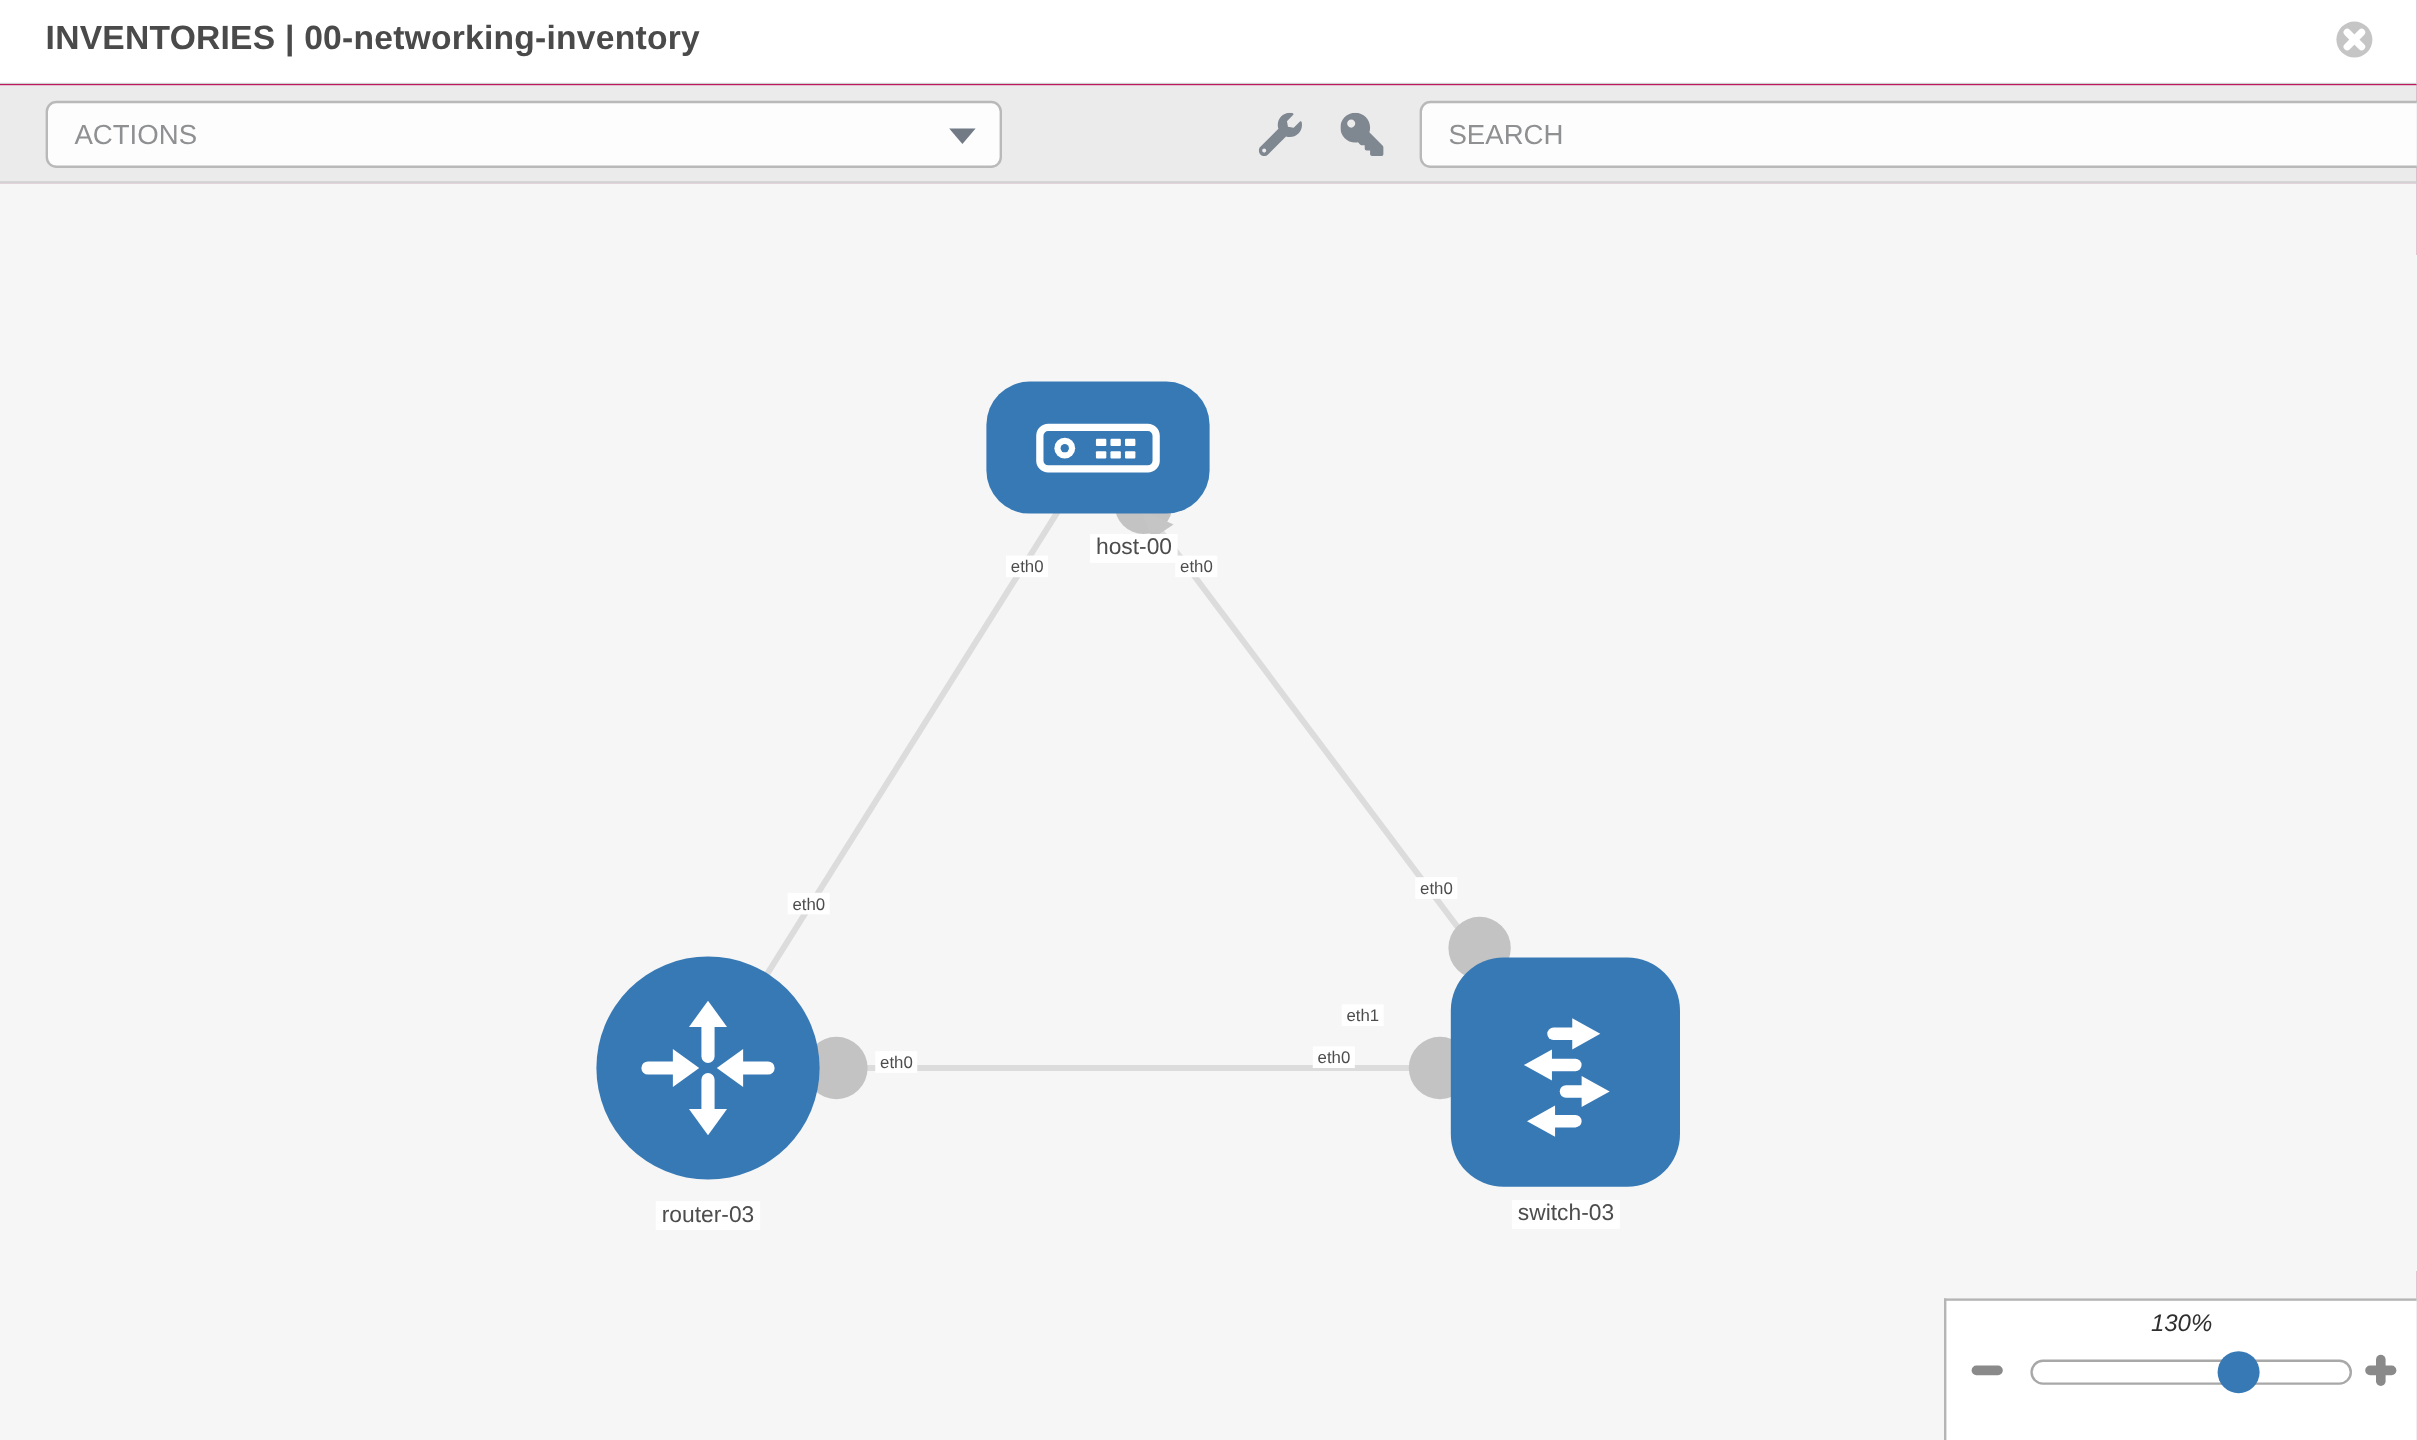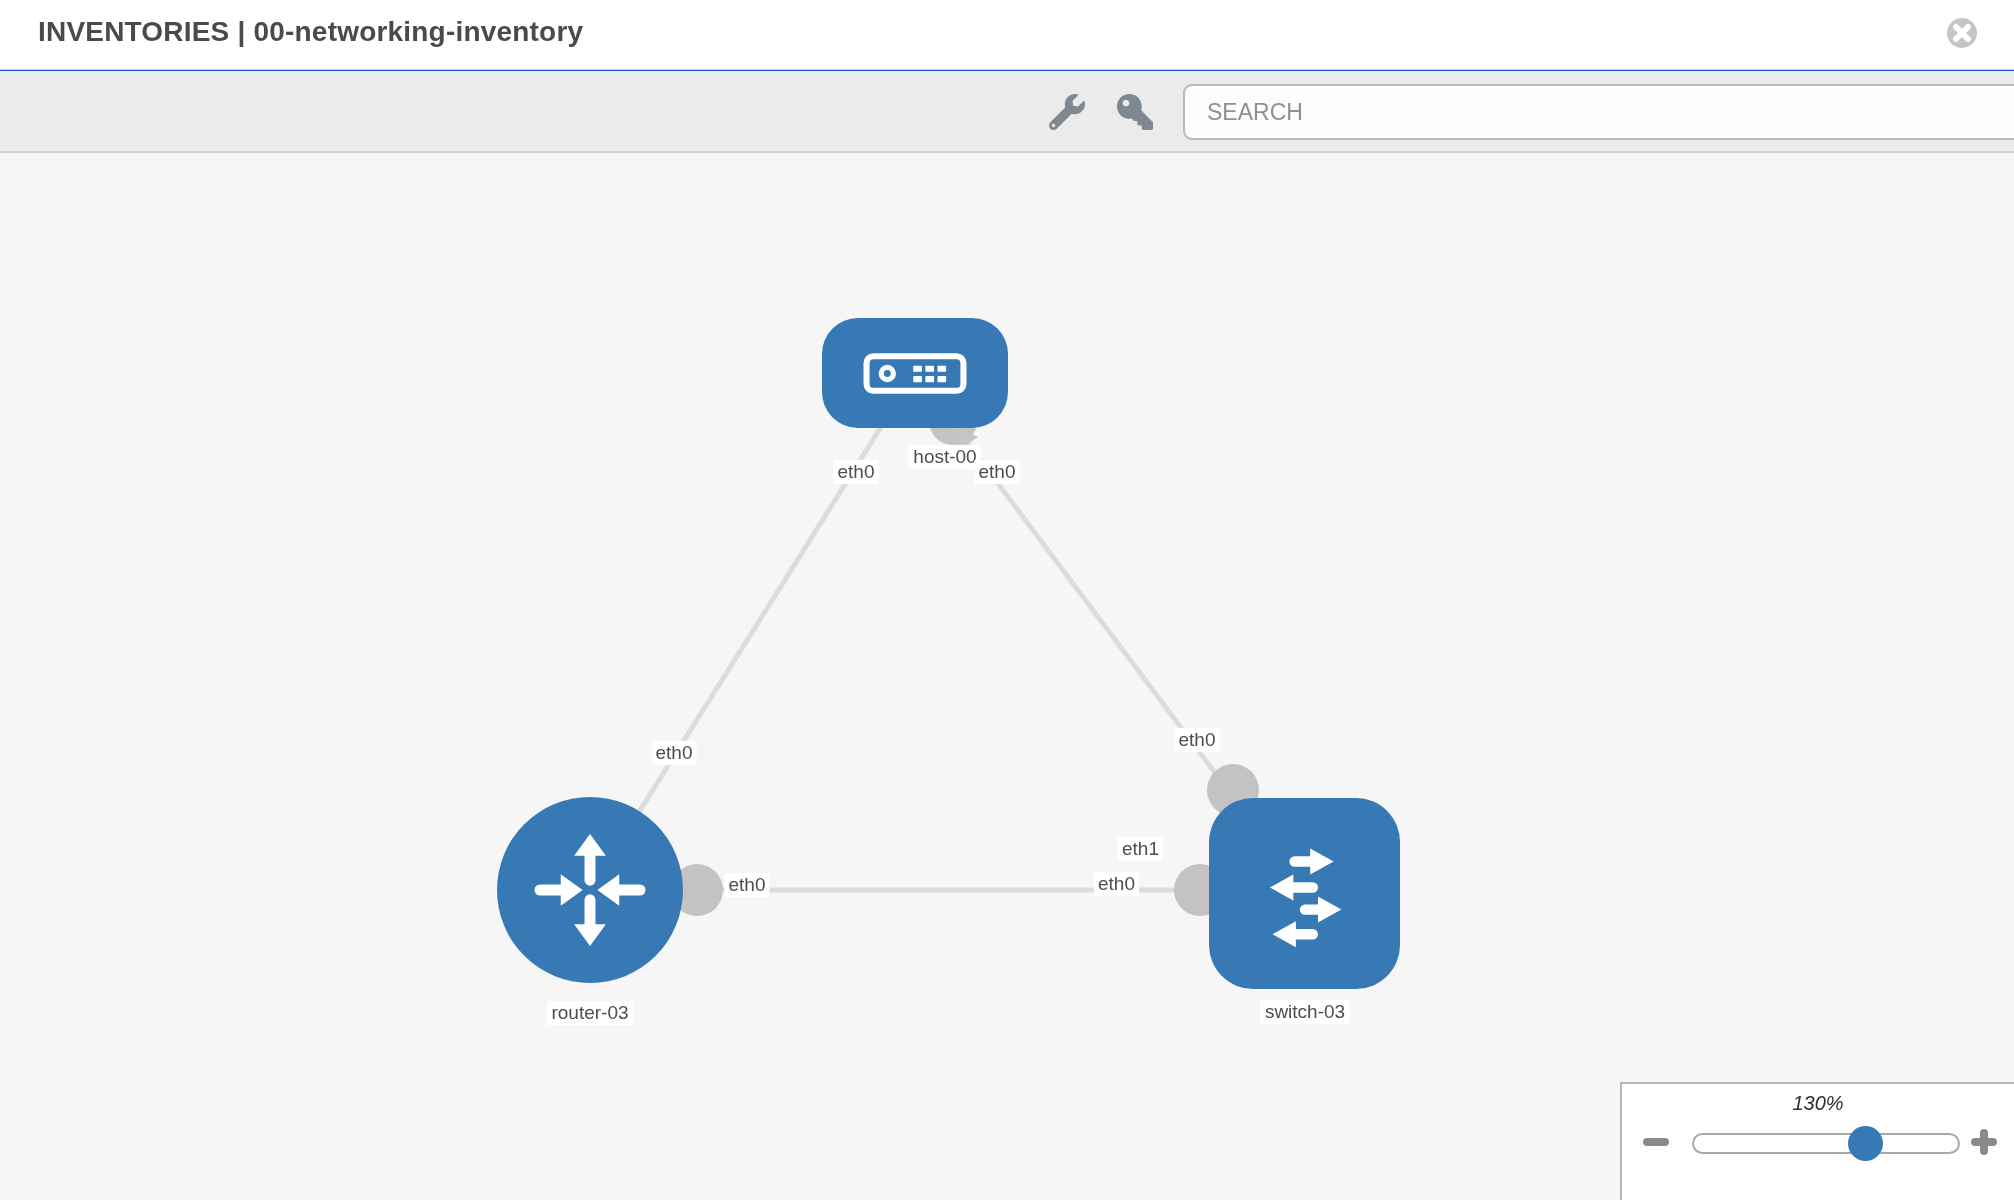--- a/index.html
+++ b/index.html
@@ -1,18 +1,18 @@
 <!DOCTYPE html>
 <html><head>
 <meta charset="utf-8">
 <style>
   * { margin:0; padding:0; box-sizing:border-box; }
   html,body { width:2014px; height:1200px; }
   body { font-family:"Liberation Sans", sans-serif; background:#f6f6f6; overflow:hidden; }
-  #page { position:relative; width:2014px; height:1200px; background:#1d4ed8; }
+  #page { position:relative; width:2014px; height:1200px; background:#be185d; }
 
   
   #header { position:absolute; left:0; top:0; width:2014px; height:70px; background:#ffffff; border-bottom:1px solid #d1d1d1; }
   #page-title { position:absolute; left:38px; top:16px; font-size:28px; font-weight:bold; color:#4a4a4a; letter-spacing:0.2px; }
   #close-btn { position:absolute; right:36px; top:17px; width:32px; height:32px; cursor:pointer; border:none; background:transparent; }
 
   
   #toolbar { position:absolute; left:0; top:71px; width:2014px; height:82px; background:#ebebeb; border-bottom:2px solid #d2d2d2; }
   .select-box { position:absolute; top:13px; height:56px; background:#fdfdfd; border:2px solid #b9b9b9; border-radius:9px;
                 display:flex; align-items:center; padding:0 22px; font-size:23px; color:#8f9092; cursor:pointer; }
@@ -29,21 +29,21 @@
   #canvas { position:absolute; left:0; top:153px; width:2014px; height:1047px; background:#f6f6f6; }
   #links-layer { position:absolute; left:0; top:0; width:2014px; height:1047px; }
 
   .node { position:absolute; background:#3779b5; display:flex; align-items:center; justify-content:center; cursor:pointer; }
   #node-host   { left:822px; top:165px; width:186px; height:110px; border-radius:36px; }
   #node-router { left:497px; top:644px; width:186px; height:186px; border-radius:50%; }
   #node-switch { left:1209px; top:645px; width:191px; height:191px; border-radius:44px; }
 
   .node-label, .if-label { position:absolute; background:#ffffff; color:#4d4d4d; white-space:nowrap; z-index:5; }
   .node-label { font-size:19px; padding:1px 5px; transform:translate(-50%,-50%); }
-  .if-label   { font-size:19px; padding:1px 4px; }
+  .if-label   { font-size:14px; padding:1px 4px; }
   .if-center  { transform:translate(-50%,-50%); }
 
   
   #zoom-panel { position:absolute; left:1620px; top:1082px; width:394px; height:130px; background:#ffffff;
                 border:2px solid #b5b5b5; border-right:none; border-bottom:none;font-style:italic; }
   #zoom-value { position:absolute; left:0; top:8px; width:100%; text-align:center; font-size:20px; color:#2f2f2f; }
   #zoom-out-btn, #zoom-in-btn { position:absolute; top:40px; width:36px; height:36px; border:none; background:transparent; cursor:pointer; }
   #zoom-out-btn { left:16px; } #zoom-in-btn { left:344px; }
   .minus-bar { position:absolute; left:5px; top:14px; width:26px; height:8px; border-radius:4px; background:#8a8a8a; }
   .plus-bar-h { position:absolute; left:5px; top:14px; width:26px; height:8px; border-radius:4px; background:#8a8a8a; }
@@ -61,20 +61,24 @@
     <div id="page-title">INVENTORIES | 00-networking-inventory</div>
     <button id="close-btn">
       <svg viewBox="0 0 32 32" width="32" height="32">
         <circle cx="16" cy="16" r="15" fill="#c5c5c5"></circle>
         <path d="M10 10 L22 22 M22 10 L10 22" stroke="#ffffff" stroke-width="6" stroke-linecap="round"></path>
       </svg>
     </button>
   </div>
 
   <div id="toolbar">
+    <div id="actions-select" class="select-box">
+      <span>ACTIONS</span>
+      <span class="caret"></span>
+    </div>
 
     <button id="wrench-btn" class="tool-icon-btn">
       <svg viewBox="0 0 512 512">
         <path d="M507.73 109.1c-2.24-9.03-13.54-12.09-20.12-5.51l-74.36 74.36-67.88-11.31-11.31-67.88 74.36-74.36c6.62-6.62 3.43-17.9-5.66-20.16-47.38-11.74-99.55.91-136.58 37.93-39.64 39.64-50.55 97.1-34.05 147.2L18.74 402.76c-24.99 24.99-24.99 65.51 0 90.5 24.99 24.99 65.51 24.99 90.5 0l213.21-213.21c50.12 16.71 107.47 5.68 147.37-34.22 37.07-37.07 49.7-89.32 37.91-136.73zM64 472c-13.25 0-24-10.75-24-24 0-13.26 10.75-24 24-24s24 10.74 24 24c0 13.25-10.75 24-24 24z"></path>
       </svg>
     </button>
     <button id="key-btn" class="tool-icon-btn">
       <svg viewBox="0 0 512 512">
         <g transform="translate(512,0) scale(-1,1)">
           <path d="M512 176.001C512 273.203 433.202 352 336 352c-11.22 0-22.19-1.062-32.827-3.069l-24.012 27.014A23.999 23.999 0 0 1 261.223 384H224v40c0 13.255-10.745 24-24 24h-40v40c0 13.255-10.745 24-24 24H24c-13.255 0-24-10.745-24-24v-78.059c0-6.365 2.529-12.47 7.029-16.971l161.802-161.802C163.108 213.814 160 195.271 160 176 160 78.798 238.797.001 335.999 0 433.488-.001 512 78.511 512 176.001zM336 128c0 26.51 21.49 48 48 48s48-21.49 48-48-21.49-48-48-48-48 21.49-48 48z"></path>

